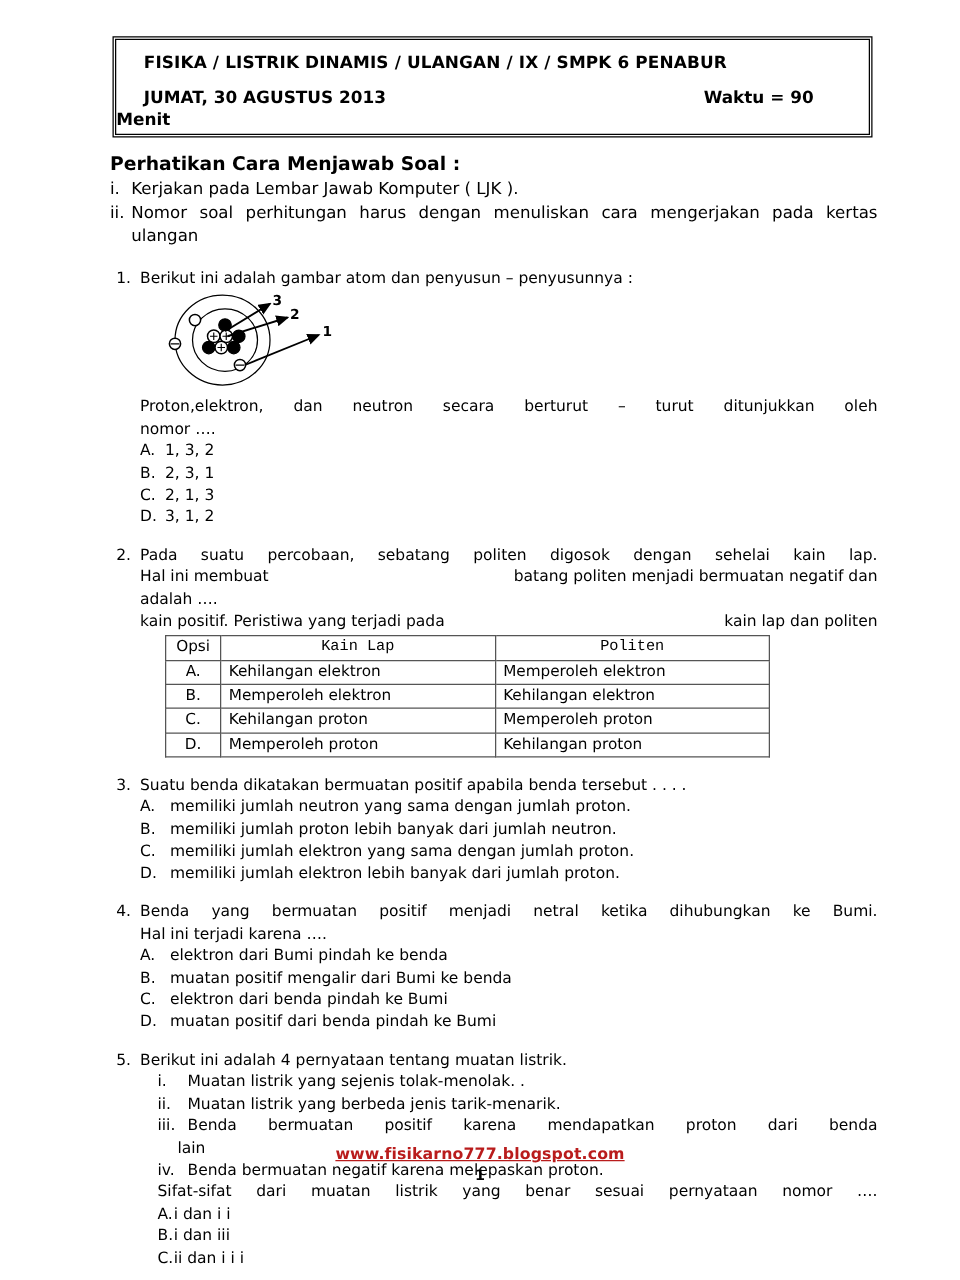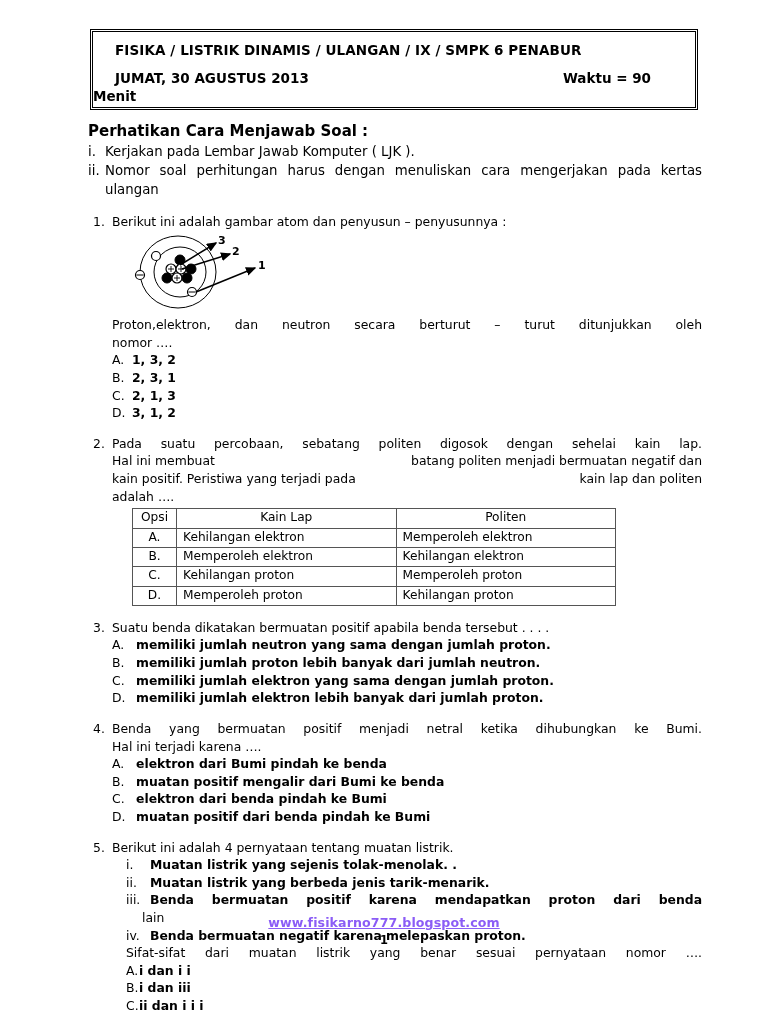--- a/index.html
+++ b/index.html
@@ -78,21 +78,21 @@
   }
   .q-num { width: 24px; flex: none; padding-left: 5px; }
   .q-body { flex: 1; }
   .opt {
     display: flex;
     align-items: flex-start;
   }
   .opt-key { width: 20px; flex: none; }
   .opt-key-wide { width: 24px; flex: none; }
   .opt-key-narrow { width: 13px; flex: none; }
-  .opt-txt { flex: 1; font-weight: bold; }
+  .opt-txt { flex: 1; }
 
   
   .figure {
     margin: 4px 0 2px 18px;
   }
 
   
   table.opsi {
     border-collapse: collapse;
     margin-top: 3px;
@@ -101,31 +101,31 @@
     font-size: 12.2px;
   }
   table.opsi td, table.opsi th {
     border: 1px solid #555;
     padding: 0px 4px 1px 4px;
     font-weight: normal;
     height: 16px;
   }
   .col-opsi { width: 44px; text-align: center; }
   .col-cell { padding-left: 6px !important; }
-  .th-center { text-align: center; }
+  .th-center { text-align: center; font-family: Liberation Mono, monospace; }
 
   
   .footer {
     position: absolute;
     left: 0; top: 912px;
     width: 768px;
     text-align: center;
   }
   .footer-link {
-    color: #8b5cf6;
+    color: #b91c1c;
     font-weight: bold;
     font-size: 12.6px;
     text-decoration: underline;
     letter-spacing: 0.1px;
   }
   .footer-page {
     margin-top: 2px;
     font-size: 11.5px;
     font-weight: bold;
     text-align: center;
@@ -237,25 +237,25 @@
   </div>
 
   <div class="q">
     <span class="q-num">2.</span>
     <div class="q-body">
       <div class="justify">Pada suatu percobaan, sebatang politen digosok dengan sehelai kain lap.</div>
       <div style="display:flex; justify-content:space-between;">
         <span>Hal ini membuat</span>
         <span>batang politen menjadi bermuatan negatif dan</span>
       </div>
+      <div>adalah ….</div>
       <div style="display:flex; justify-content:space-between;">
         <span>kain positif. Peristiwa yang terjadi pada</span>
         <span>kain lap dan politen</span>
       </div>
-      <div>adalah ….</div>
 
       <table class="opsi">
         <thead>
           <tr>
             <th class="col-opsi">Opsi</th>
             <th class="th-center">Kain Lap</th>
             <th class="th-center">Politen</th>
           </tr>
         </thead>
         <tbody>

